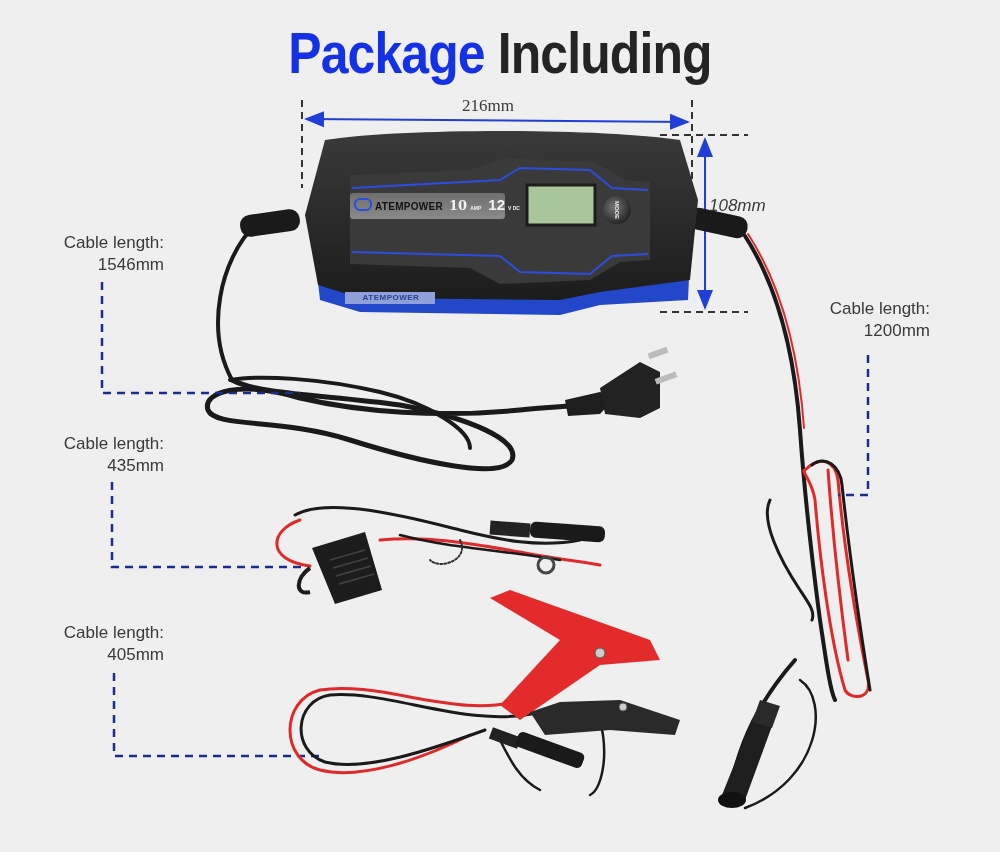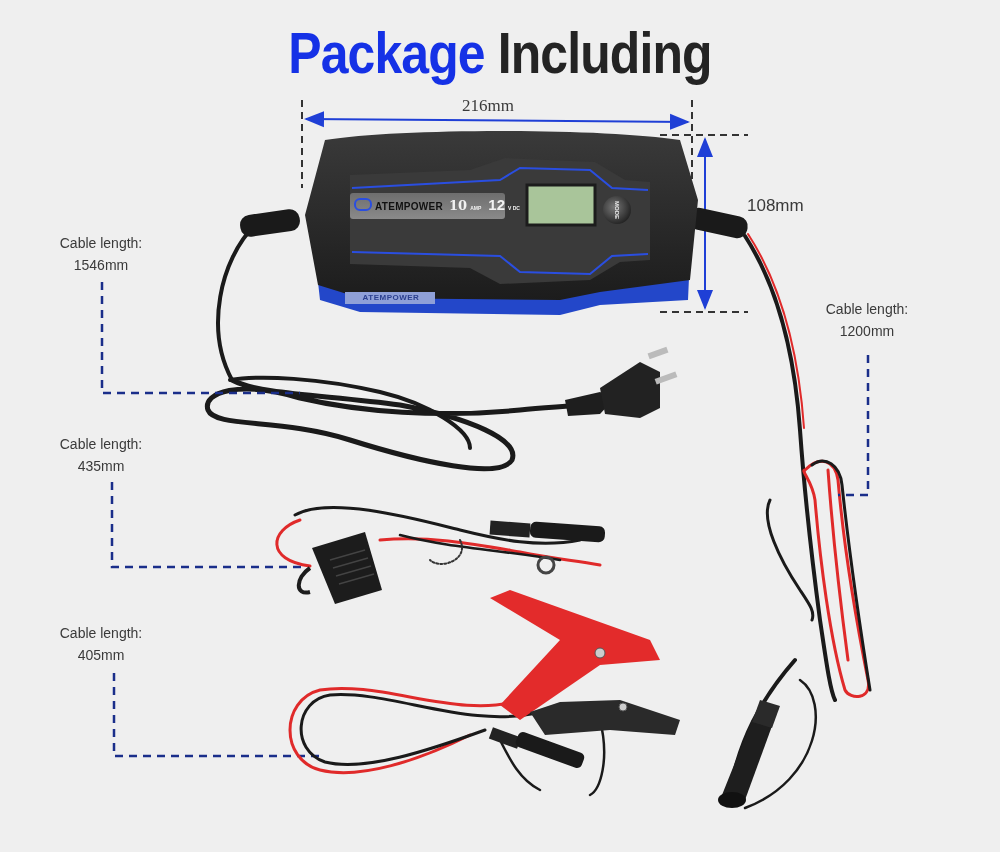--- a/index.html
+++ b/index.html
@@ -10,22 +10,22 @@
   }
   .title {
     position: absolute; left: 0; top: 18px; width: 1000px; text-align: center;
     font-family: "Liberation Sans", sans-serif; font-weight: 700;
     font-size: 58px; letter-spacing: -1px; line-height: 70px;
     transform: scaleX(0.86); transform-origin: 500px 0;
   }
   .title .w1 { color: #1531e6; }
   .title .w2 { color: #242424; }
   .label {
-    position: absolute; color: #3a3a3a; font-size: 14px; line-height: 22px;
-    text-align: center; white-space: nowrap;
+    position: absolute; color: #3a3a3a; font-size: 17px; line-height: 22px;
+    text-align: right; white-space: nowrap;
   }
   .dim { position: absolute; color: #3a3a3a; font-size: 17px; line-height: 20px; }
   svg.art { position: absolute; left: 0; top: 0; }
 </style>
 </head>
 <body>
 
 <div class="title">
   <span class="w1">Package</span>
   <span class="w2">Including</span>
@@ -121,21 +121,21 @@
   <span style="font-size:5px;">AMP</span>
   <span style="font-size:15px;font-family:Liberation Sans, sans-serif;margin-left:4px;">12</span>
   <span style="font-size:5px;">V DC</span>
 </div>
 <div style="position:absolute;left:603px;top:196px;width:28px;height:28px;display:flex;align-items:center;justify-content:center;">
   <span style="font-size:6px;color:#eee;font-weight:700;transform:rotate(90deg);">MODE</span>
 </div>
 <div style="position:absolute;left:348px;top:293px;width:86px;height:10px;font-size:8px;line-height:10px;color:#2b3f8f;font-weight:700;text-align:center;letter-spacing:0.5px;">ATEMPOWER</div>
 
 <div class="dim" style="left:462px;top:96px;font-family:Liberation Serif, serif;">216mm</div>
-<div class="dim" style="left:747px;top:196px;">108mm</div>
+<div class="dim" style="left:709px;top:196px;font-style:italic;">108mm</div>
 
 <svg class="art" width="1000" height="852" viewBox="0 0 1000 852">
 
   <g fill="none" stroke="#1a2e8a" stroke-width="2.5" stroke-dasharray="8,6">
     <path d="M102,282 L102,393 L300,393"></path>
     <path d="M112,482 L112,567 L306,567"></path>
     <path d="M114,673 L114,756 L325,756"></path>
     <path d="M868,355 L868,495 L838,495"></path>
   </g>
 

